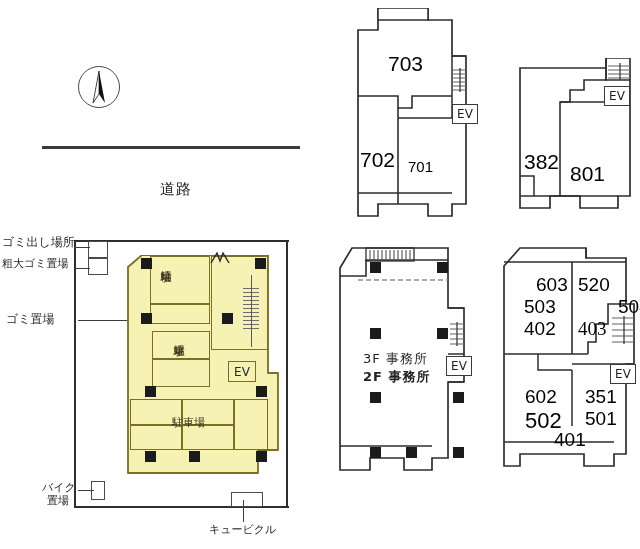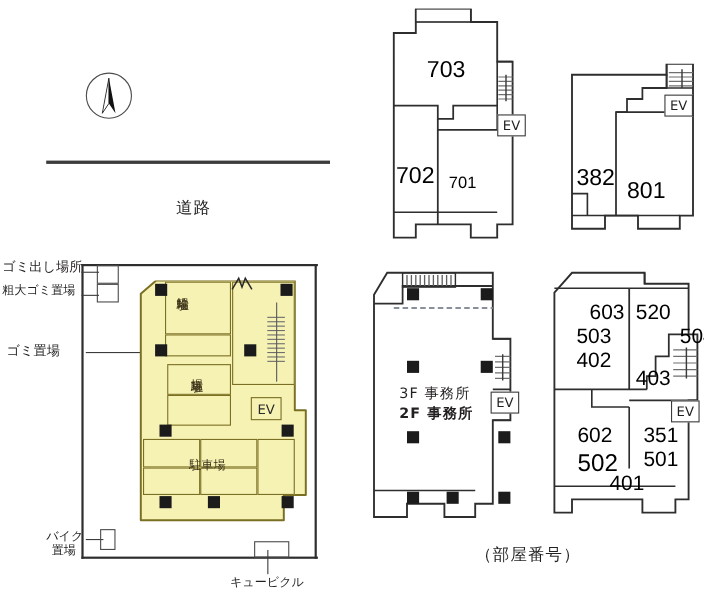--- a/index.html
+++ b/index.html
@@ -283,26 +283,25 @@
       <line x1="124" y1="70" x2="124" y2="98" stroke="#3b3b3b" stroke-width="1.3"></line>
     </svg>
     <div class="evbox" style="left:110px;top:118px;width:26px;height:20px;">EV</div>
 
     <div class="num" style="left:36px;top:28px;font-size:19px;">603</div>
     <div class="num" style="left:24px;top:50px;font-size:19px;">503</div>
     <div class="num" style="left:24px;top:72px;font-size:19px;">402</div>
 
     <div class="num" style="left:78px;top:28px;font-size:19px;">520</div>
     <div class="num" style="left:78px;top:50px;font-size:19px;margin-left:40px;">504</div>
-    <div class="num" style="left:78px;top:88px;font-size:19px;">403</div>
+    <div class="num" style="left:78px;top:72px;font-size:19px;font-family:Liberation Serif, serif;">403</div>
 
     <div class="num" style="left:25px;top:140px;font-size:19px;">602</div>
     <div class="num" style="left:25px;top:162px;font-size:22px;">502</div>
 
     <div class="num" style="left:85px;top:140px;font-size:19px;">351</div>
     <div class="num" style="left:85px;top:162px;font-size:19px;">501</div>
 
     <div class="num" style="left:54px;top:183px;font-size:19px;">401</div>
   </div>
 
-  <div class="caption jp" style="left:432px;top:495px;">（部屋番号）</div>
 
 </div>
 
 </body></html>

